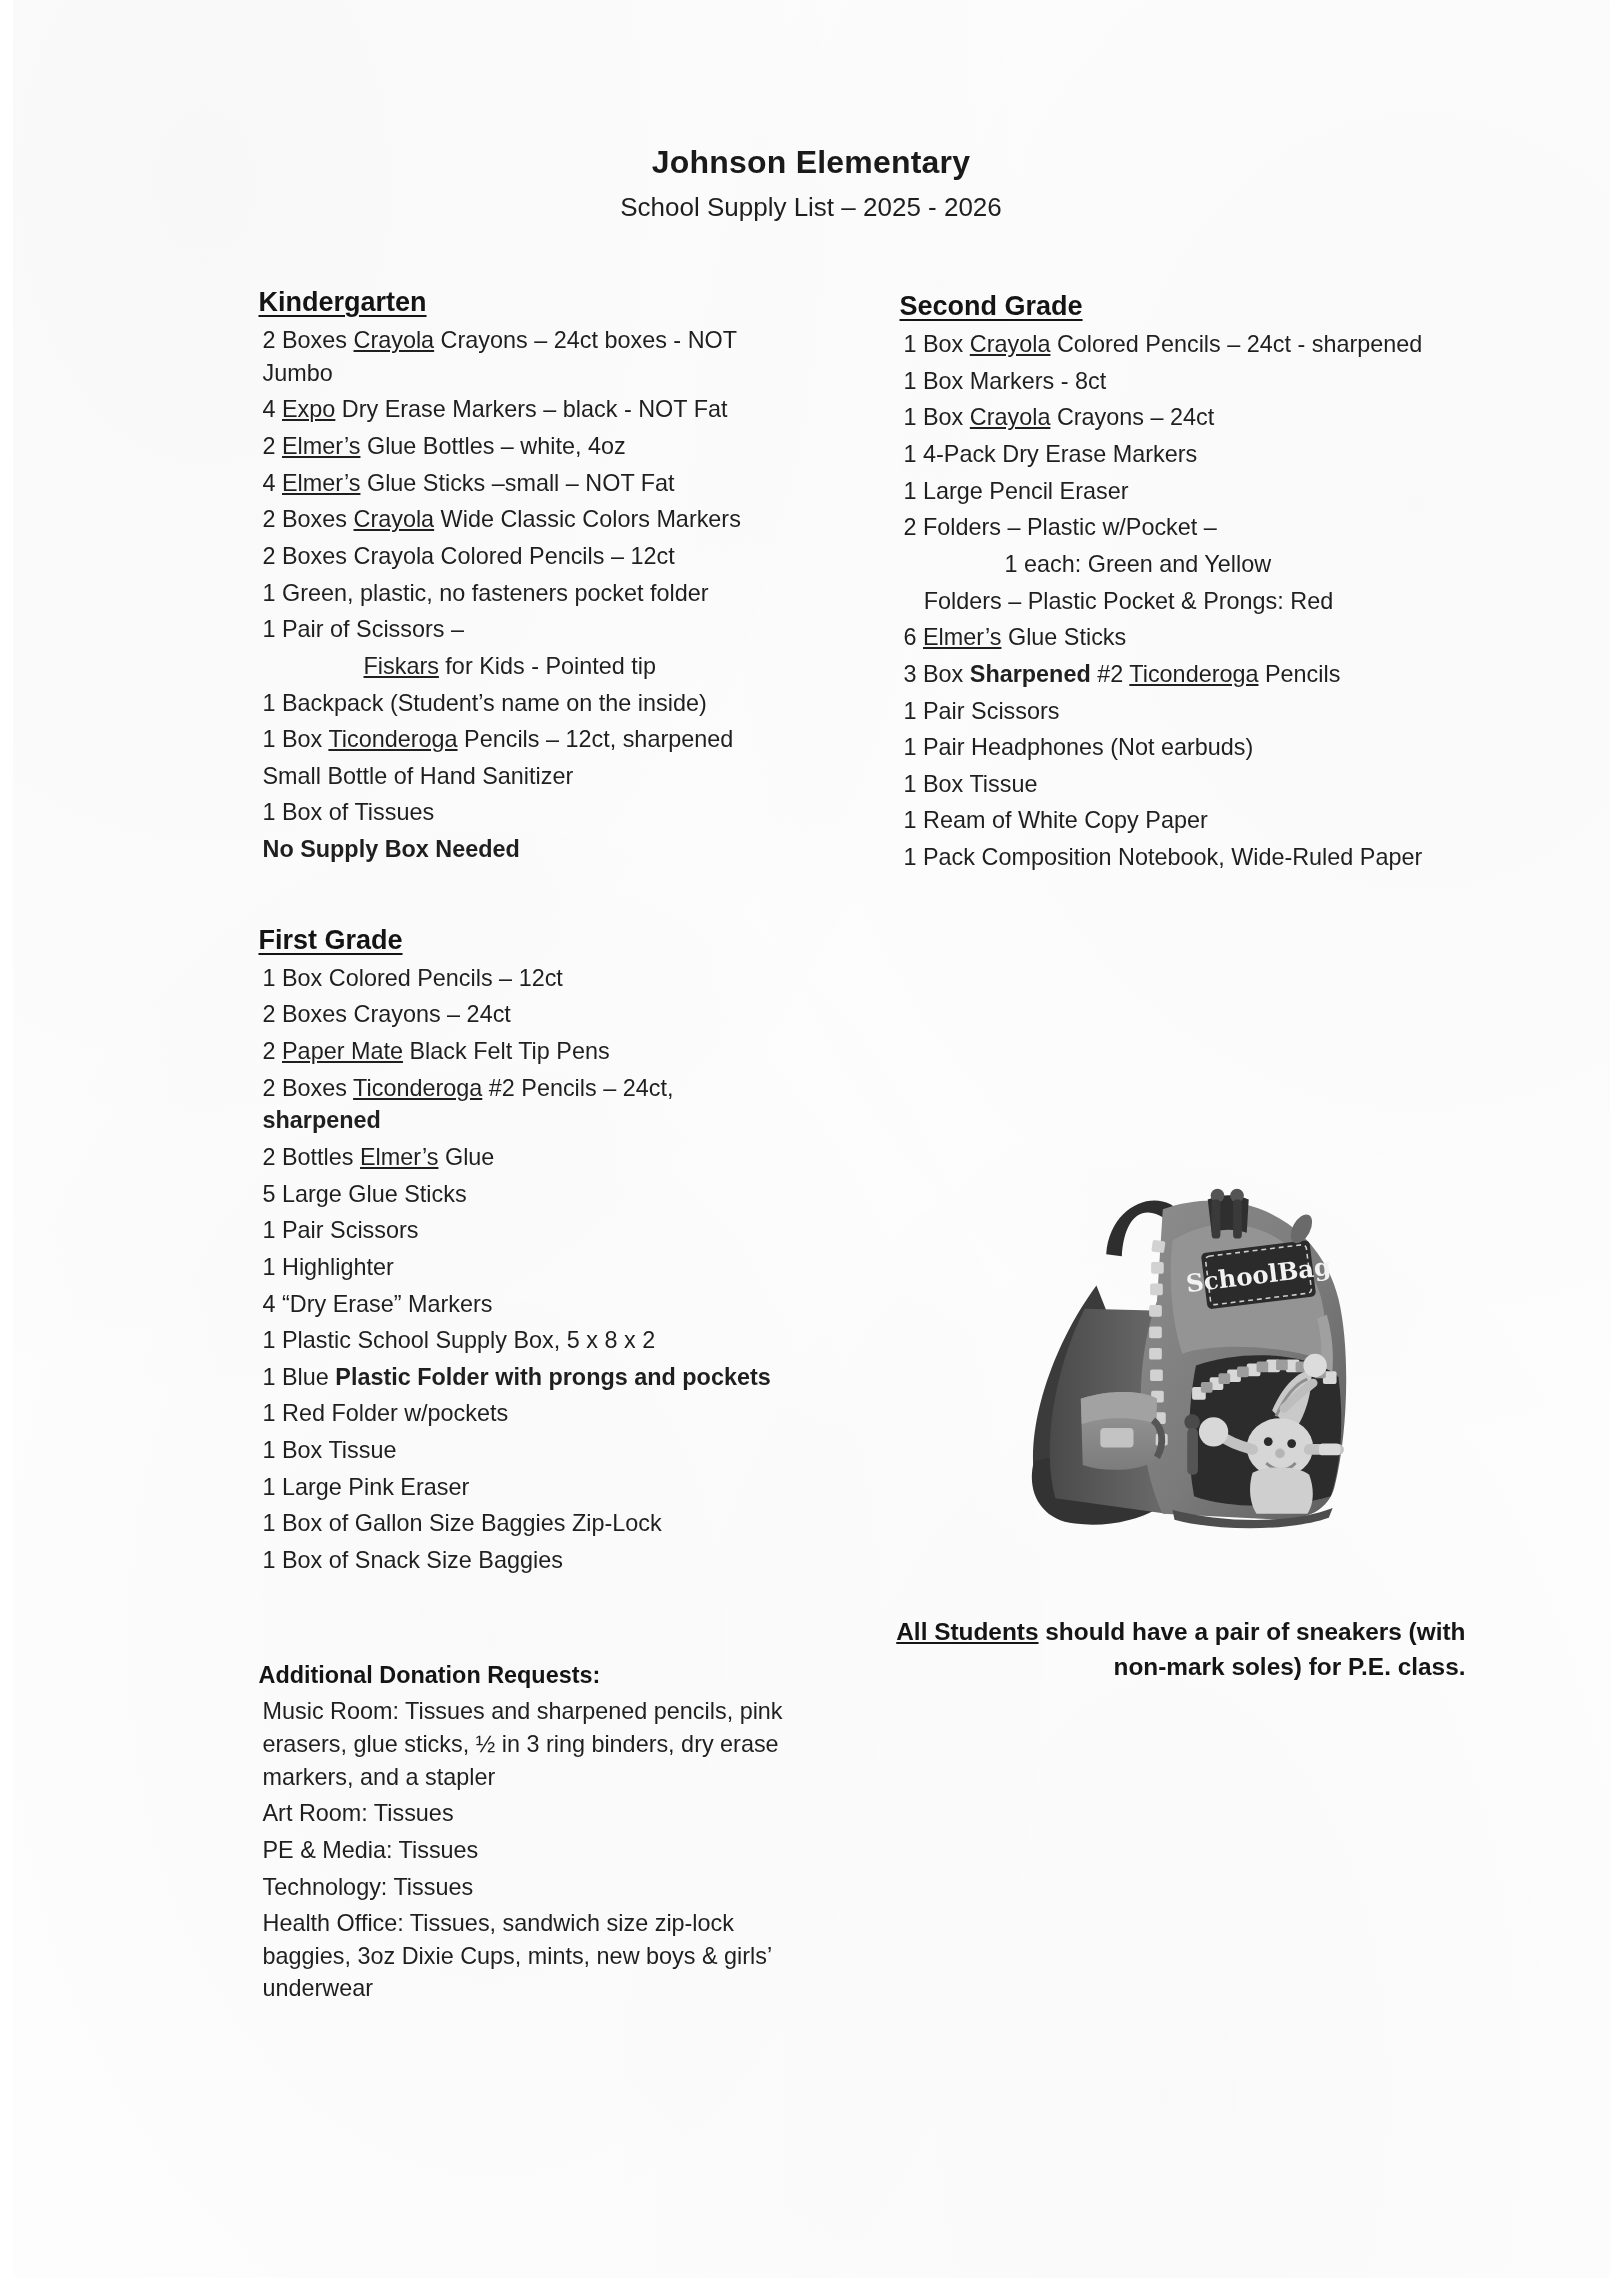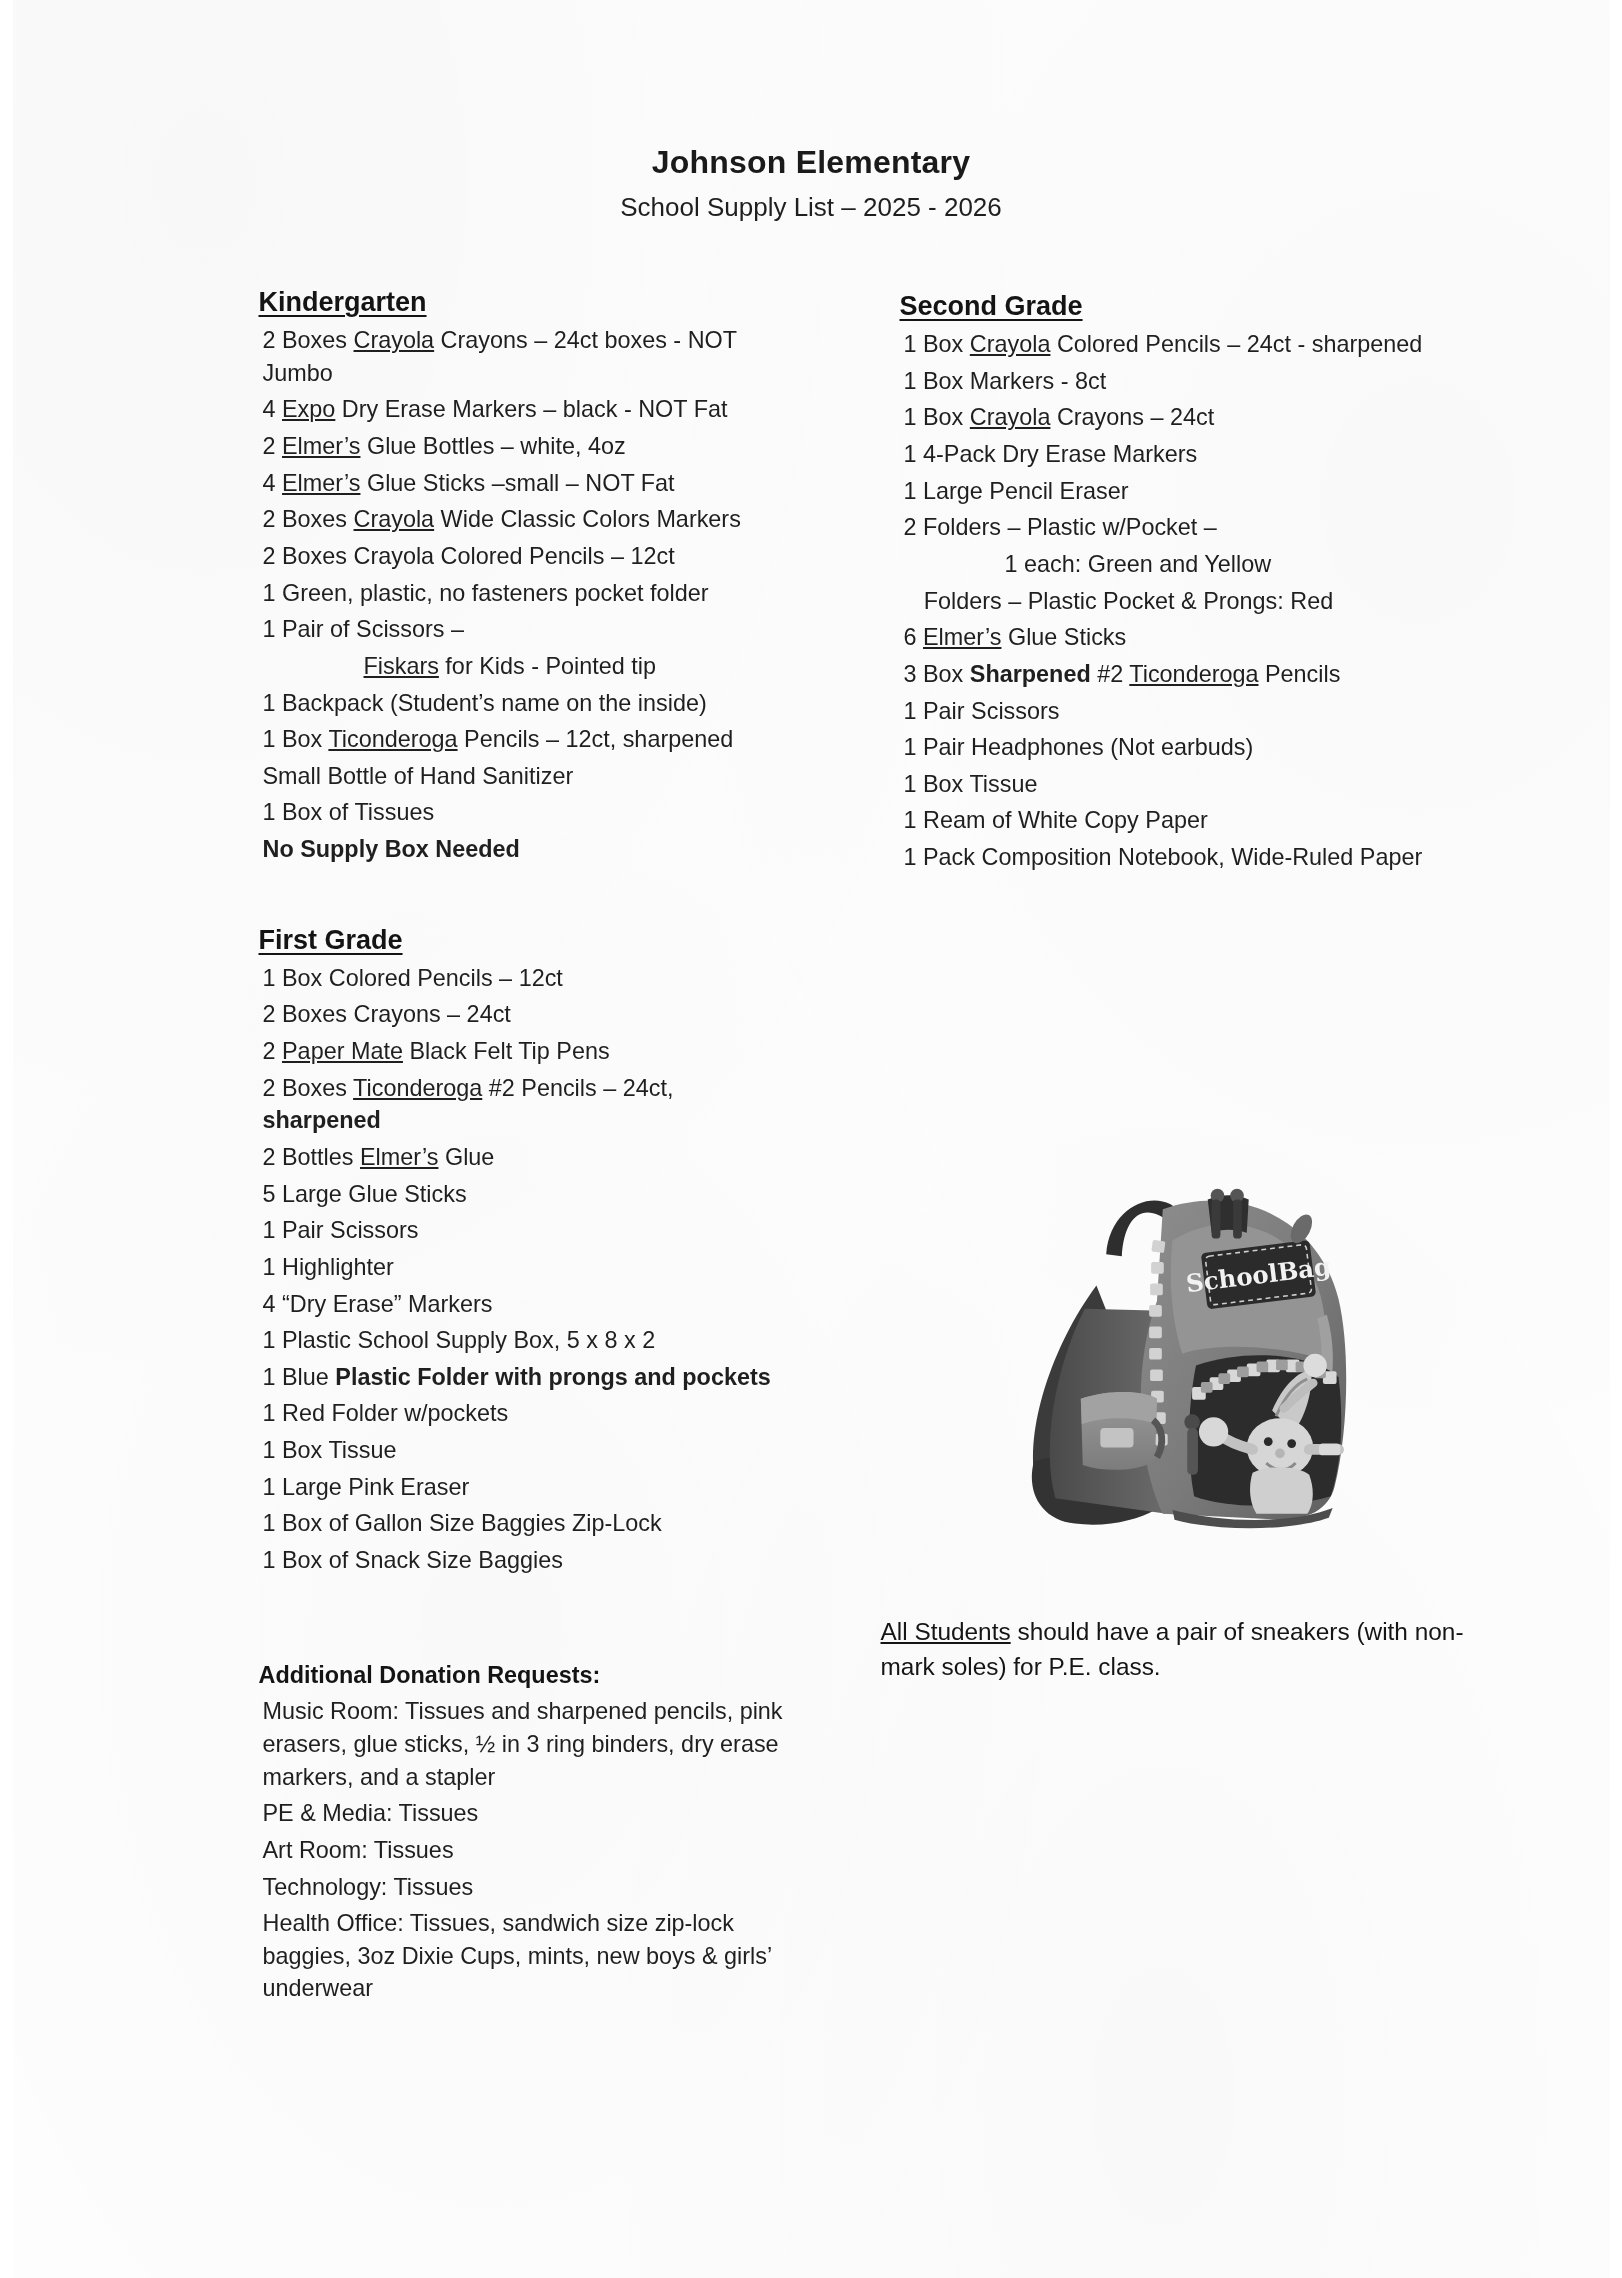--- a/index.html
+++ b/index.html
@@ -113,23 +113,23 @@
     height: 410px;
   }
   .backpack-wrap svg { display: block; width: 100%; height: 100%; }
 
   
   .footer-note {
     position: absolute;
     left: 868px;
     top: 1615px;
     width: 585px;
-    text-align: left;
+    text-align: right;
     font-size: 24.4px;
-    font-weight: normal;
+    font-weight: bold;
     line-height: 1.42;
     color: #151515;
   }
 </style>
 </head>
 <body>
 
 <div class="page">
 
   <div class="doc-header">
@@ -182,22 +182,22 @@
         <div class="item"><span>1 Box of Snack Size Baggies</span></div>
       </div>
     </div>
 
     <div class="spacer-block"></div>
     <div class="spacer-small"></div>
 
     <div class="section">
       <div class="donation-heading">Additional Donation Requests:</div>
       <div class="item">Music Room: Tissues and sharpened pencils, pink erasers, glue sticks, ½ in 3 ring binders, dry erase markers, and a stapler</div>
+      <div class="item">Art Room: Tissues</div>
       <div class="item">PE &amp; Media: Tissues</div>
-      <div class="item">Art Room: Tissues</div>
       <div class="item">Technology: Tissues</div>
       <div class="item">Health Office: Tissues, sandwich size zip-lock baggies, 3oz Dixie Cups, mints, new boys &amp; girls’ underwear</div>
     </div>
 
   </div>
 
   <div class="col-right">
     <div class="section">
       <div class="section-heading">Second Grade</div>
       <div>

